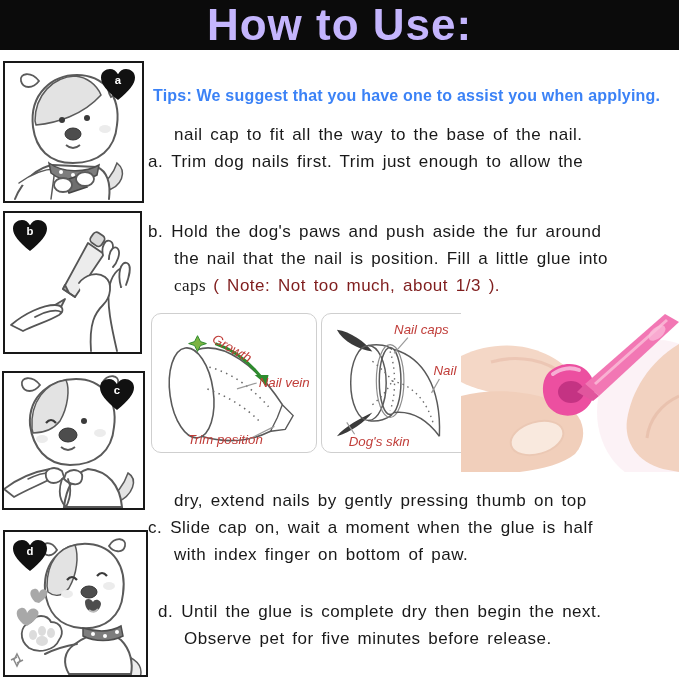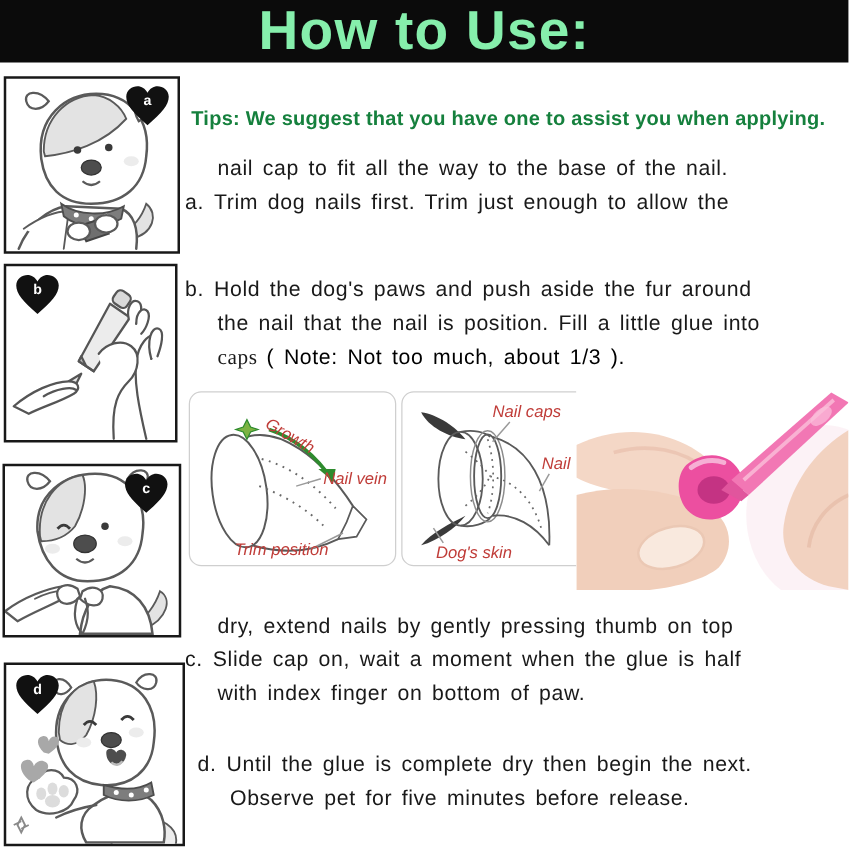--- a/index.html
+++ b/index.html
@@ -1,36 +1,36 @@
 <!DOCTYPE html>
 <html><head>
 <meta charset="utf-8">
 <style>
   html,body{margin:0;padding:0;background:#fff;}
   #stage{position:relative;width:679px;height:679px;background:#fff;overflow:hidden;
          font-family:"Liberation Sans","DejaVu Sans",sans-serif;}
   
   .banner{position:absolute;left:0;top:0;width:679px;height:50px;background:#0b0b0b;
           display:flex;align-items:center;justify-content:center;}
-  .banner h1{margin:0;font-size:44px;line-height:44px;font-weight:bold;color:#86efac;
+  .banner h1{margin:0;font-size:44px;line-height:44px;font-weight:bold;color:#c4b5fd;
              letter-spacing:1px;}
   
   .panel{position:absolute;background:#fff;border:2px solid #181818;box-sizing:border-box;}
   .panel svg{display:block;width:100%;height:100%;}
   .badge{position:absolute;width:38px;height:34px;}
   .badge svg{width:100%;height:100%;display:block;}
   
   .tips{position:absolute;left:153px;top:87px;font-size:16px;font-weight:bold;
-        color:#15803d;letter-spacing:.2px;white-space:nowrap;}
+        color:#3b82f6;letter-spacing:.2px;white-space:nowrap;}
   .step{position:absolute;font-size:17px;line-height:27px;color:#191919;
         letter-spacing:.5px;word-spacing:2.5px;}
   .step .line{white-space:nowrap;}
   .step .pfx{margin-right:8px;}
   .step .cont{padding-left:26px;}
-  .red{color:#000000;}
+  .red{color:#7f1d1d;}
   .capsw{margin-right:7px;font-family:Liberation Serif, serif;}
   
   .diagbox{position:absolute;background:#fff;border:1.5px solid #cfcfcf;border-radius:10px;
            box-sizing:border-box;overflow:hidden;}
   .diagbox svg{display:block;width:100%;height:100%;}
   .dlabel{font-style:italic;font-size:13.5px;fill:#c03d39;
           font-family:"Liberation Sans","DejaVu Sans",sans-serif;}
   .photo{position:absolute;overflow:hidden;background:#fff;}
   .photo svg{display:block;width:100%;height:100%;}
 </style>

